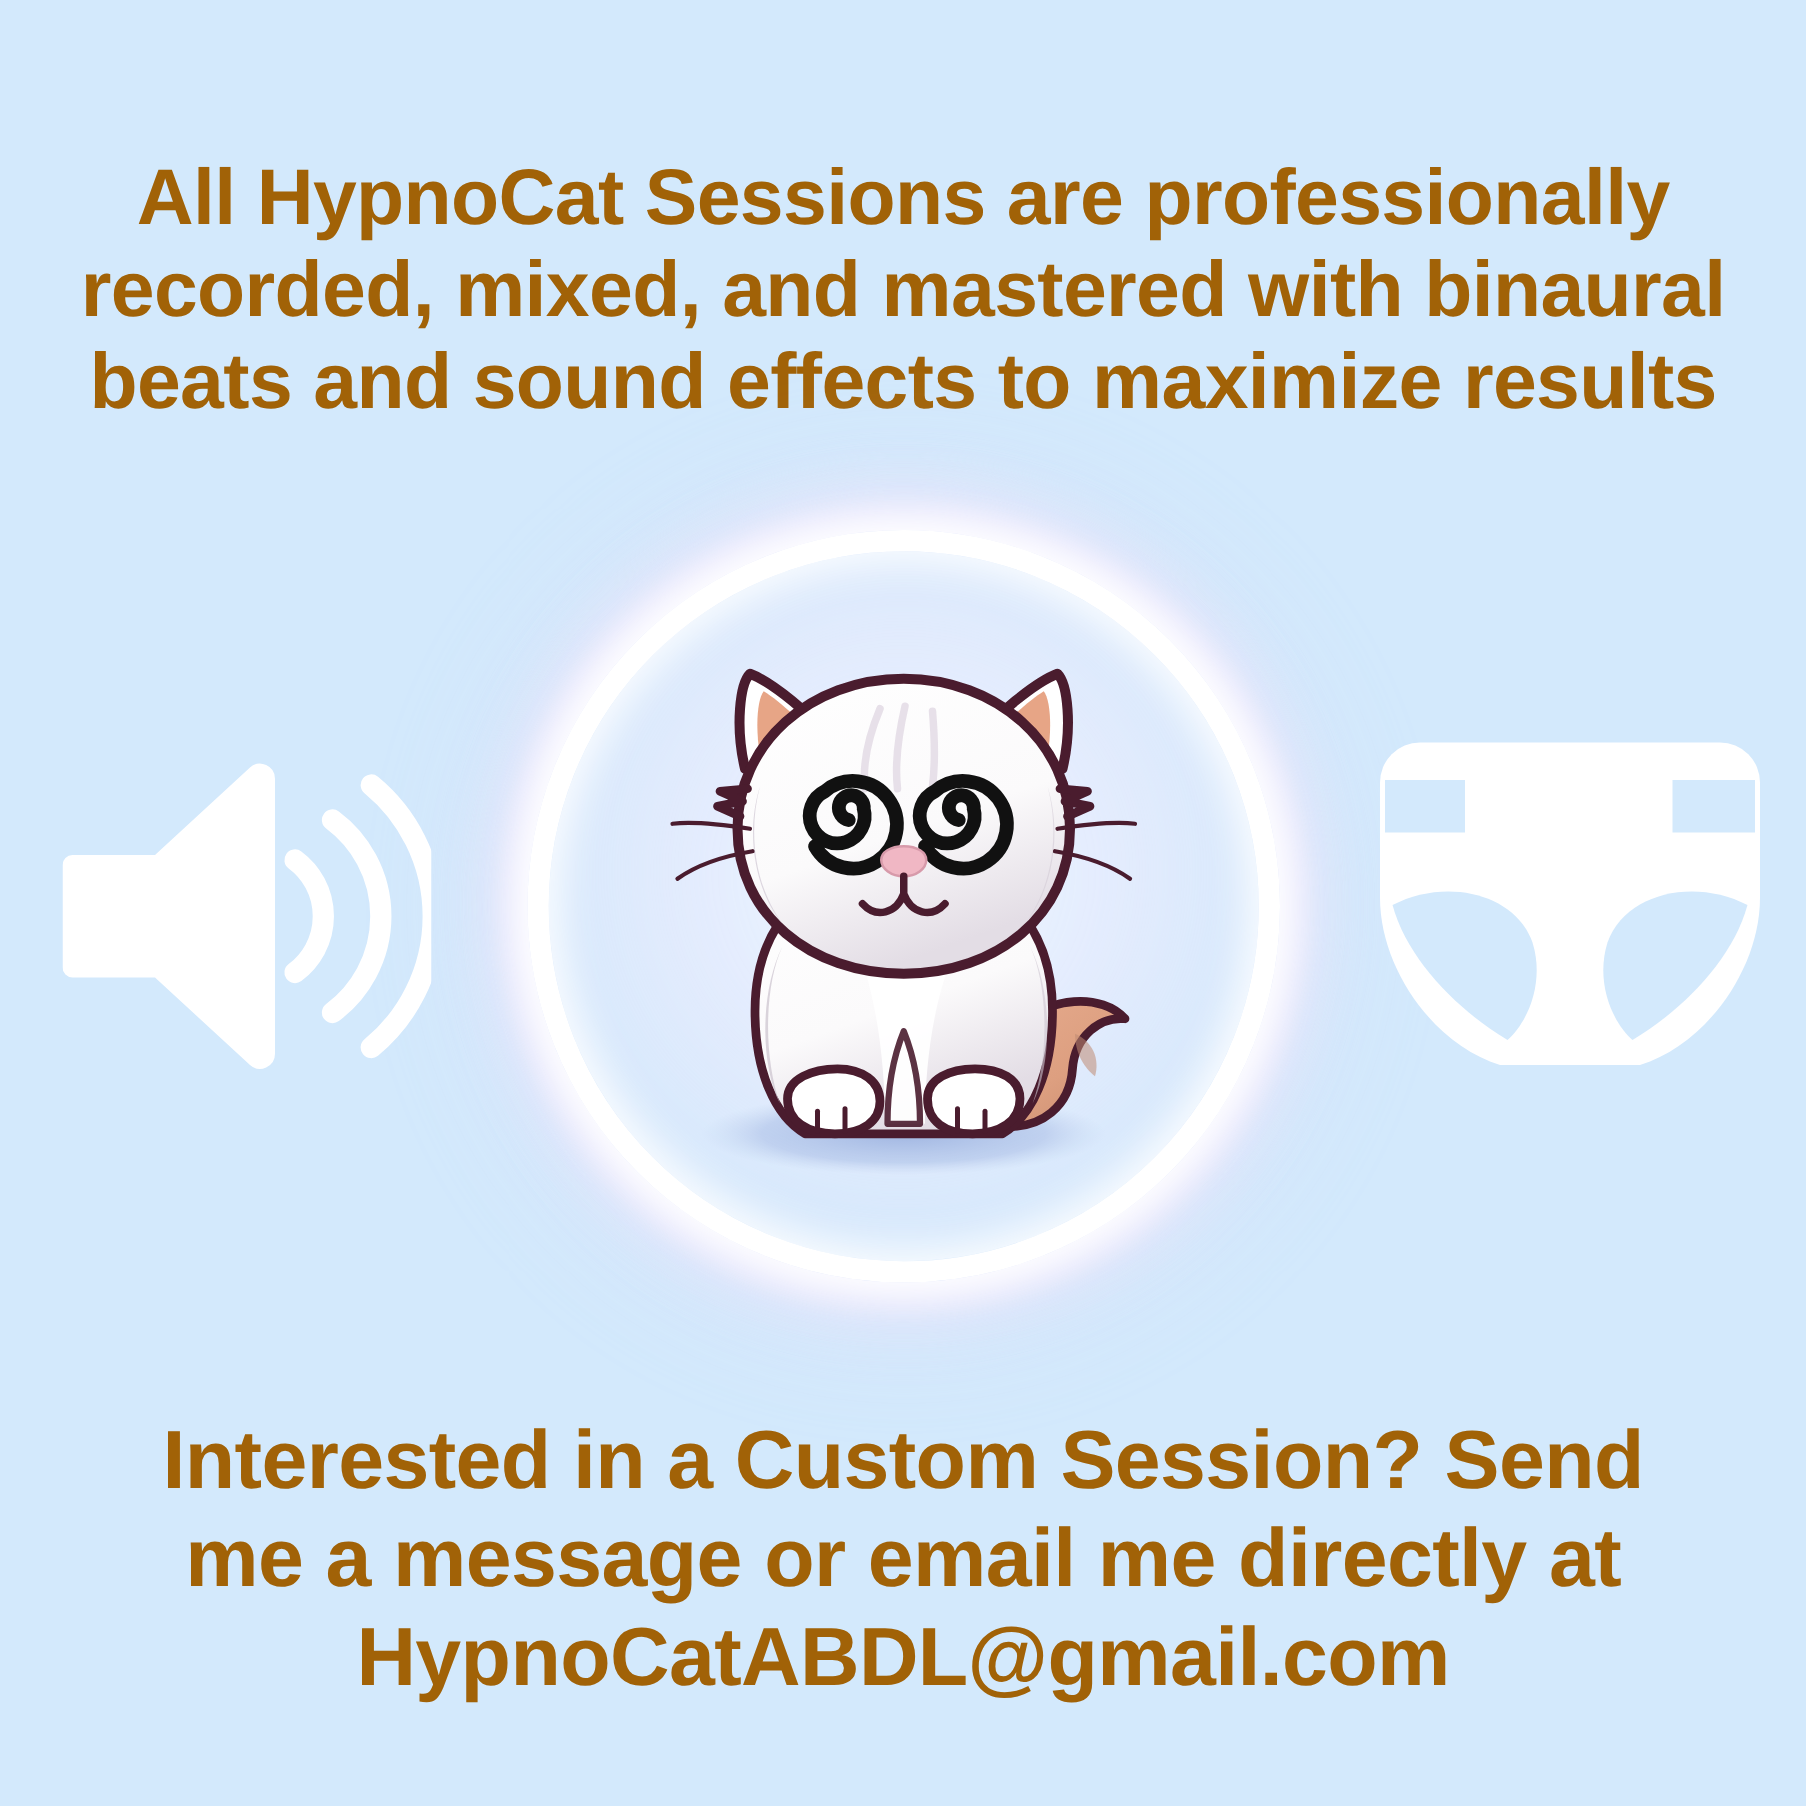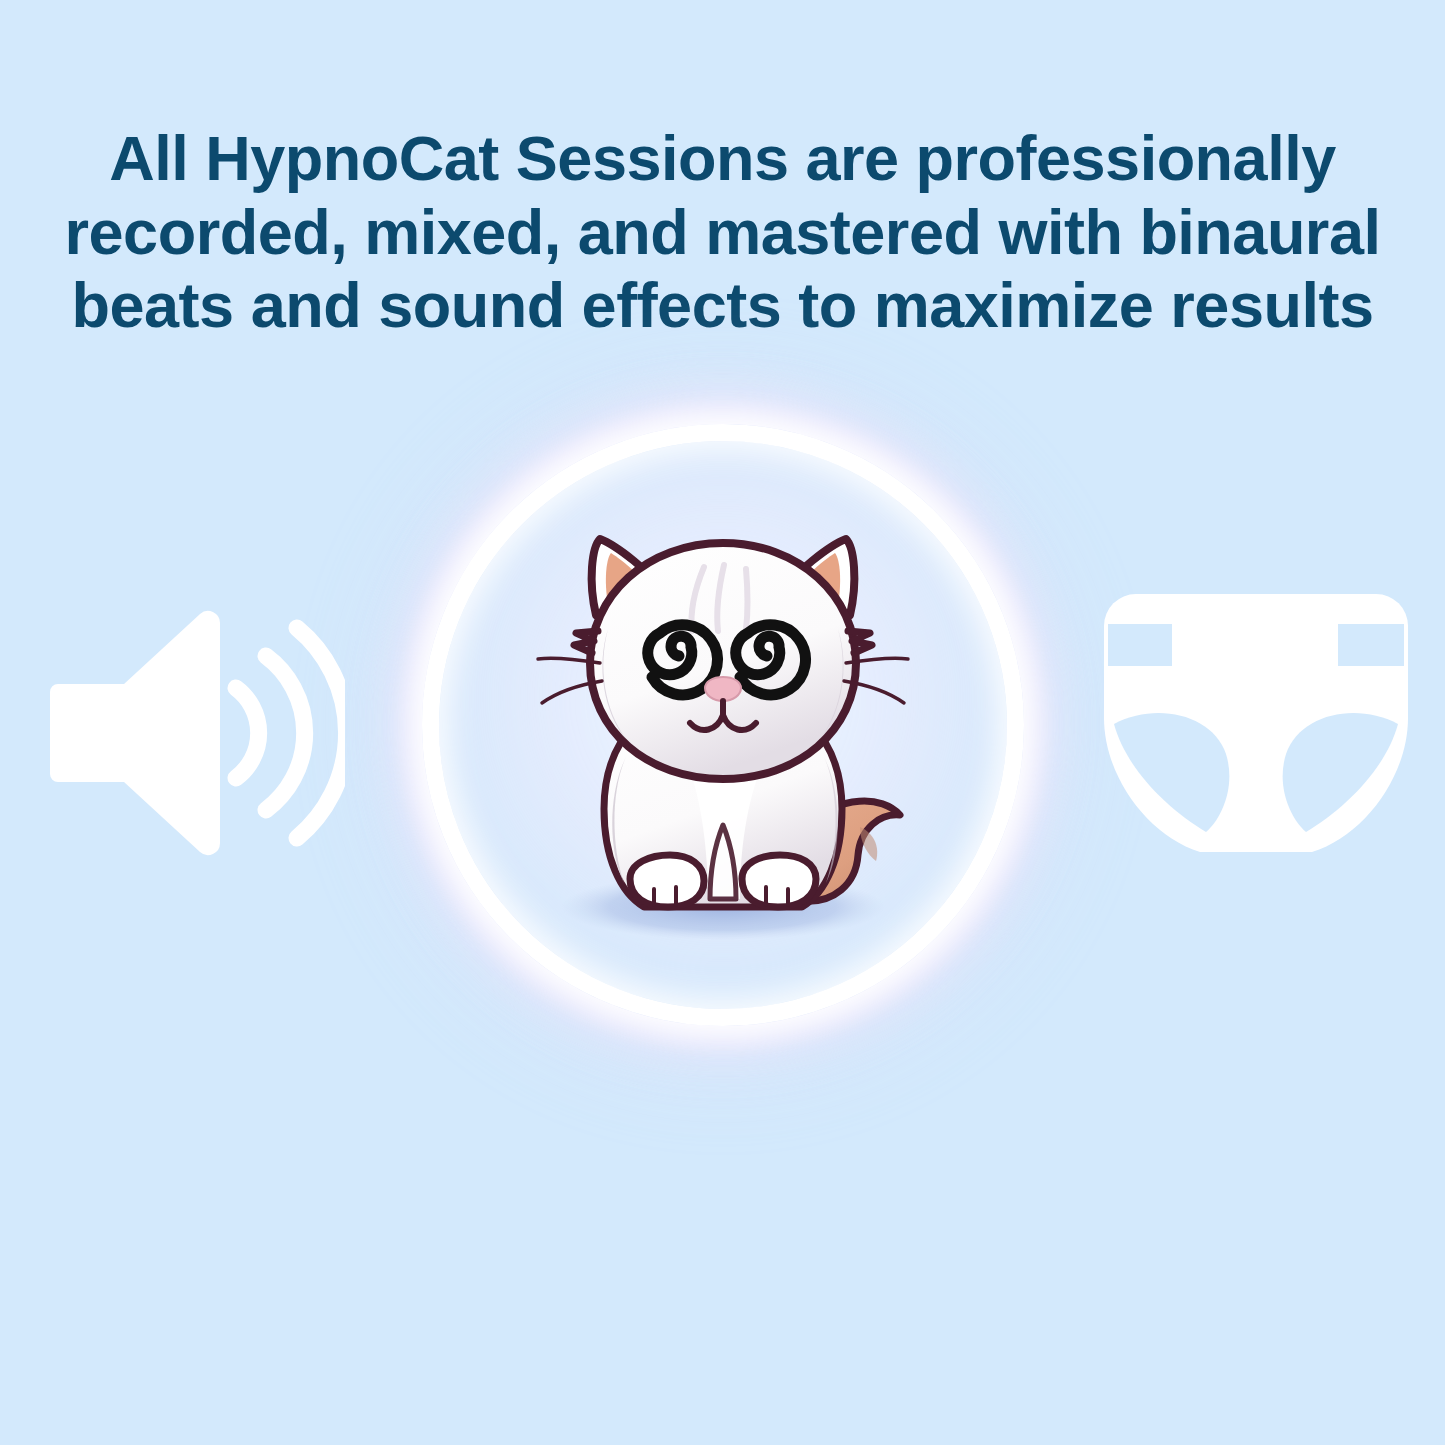--- a/index.html
+++ b/index.html
@@ -17,21 +17,21 @@
     background: #d3e9fc;
     overflow: hidden;
   }
 
   
   .copy-block {
     position: absolute;
     left: 0;
     width: 1445px;
     text-align: center;
-    color: #0c4a6e;
+    color: #a16207;
     font-weight: 700;
     letter-spacing: -0.5px;
     line-height: 1.17;
     white-space: pre-line;
     -webkit-font-smoothing: antialiased;
   }
   .headline {
     top: 122px;
     font-size: 63px;
     padding: 0 42px;
@@ -260,14 +260,17 @@
                C48 248 4 188 4 130 V38 A32 32 0 0 1 36 6 Z" fill="#ffffff"></path>
       <rect x="8" y="36" width="64" height="42" fill="#d3e9fc"></rect>
       <rect x="238" y="36" width="66" height="42" fill="#d3e9fc"></rect>
       <path d="M14 136 C 56 114 112 126 126 166 C 136 198 122 230 106 244
                C 66 220 26 180 14 136 Z" fill="#d3e9fc"></path>
       <path d="M298 136 C 256 114 200 126 186 166 C 176 198 190 230 206 244
                C 246 220 286 180 298 136 Z" fill="#d3e9fc"></path>
     </svg>
   </div>
 
+  <div class="copy-block footer-copy">Interested in a Custom Session? Send
+me a message or email me directly at
+HypnoCatABDL@gmail.com</div>
 
 </div>
 
 </body></html>

